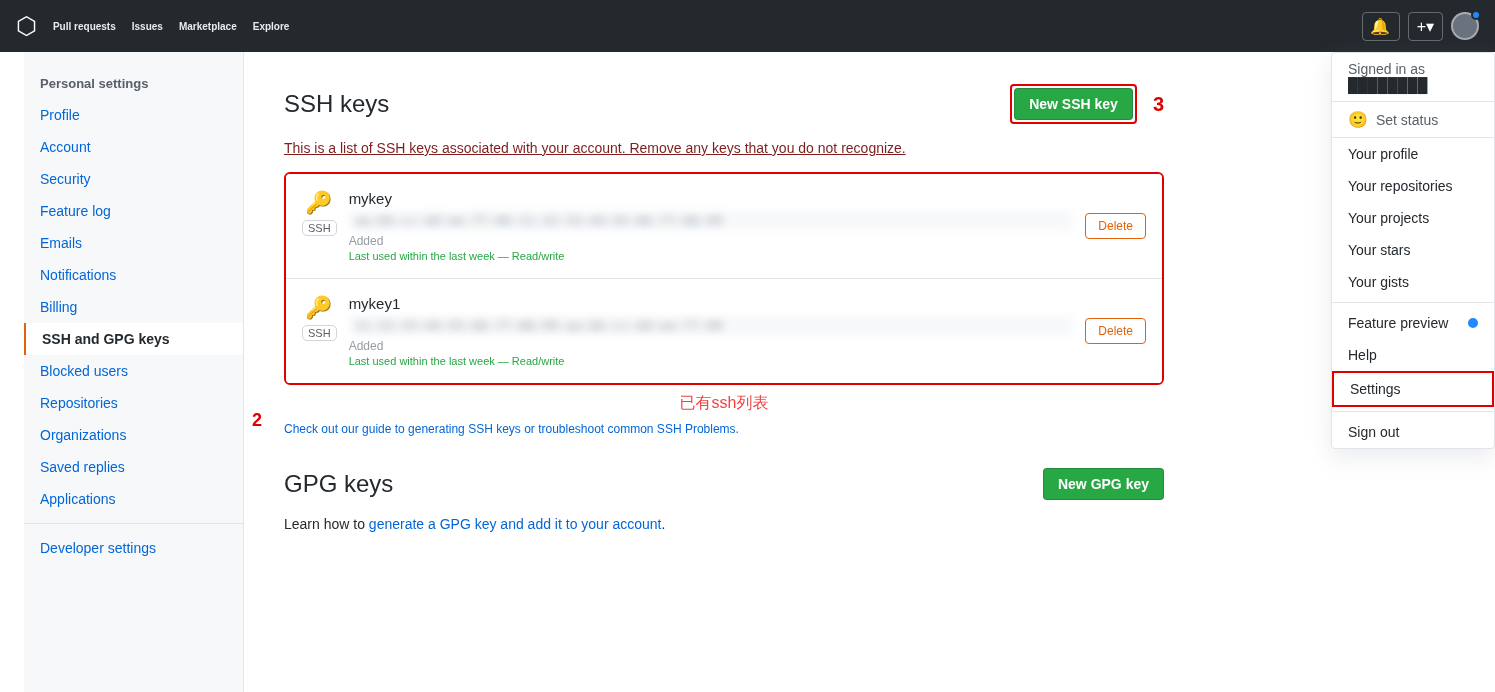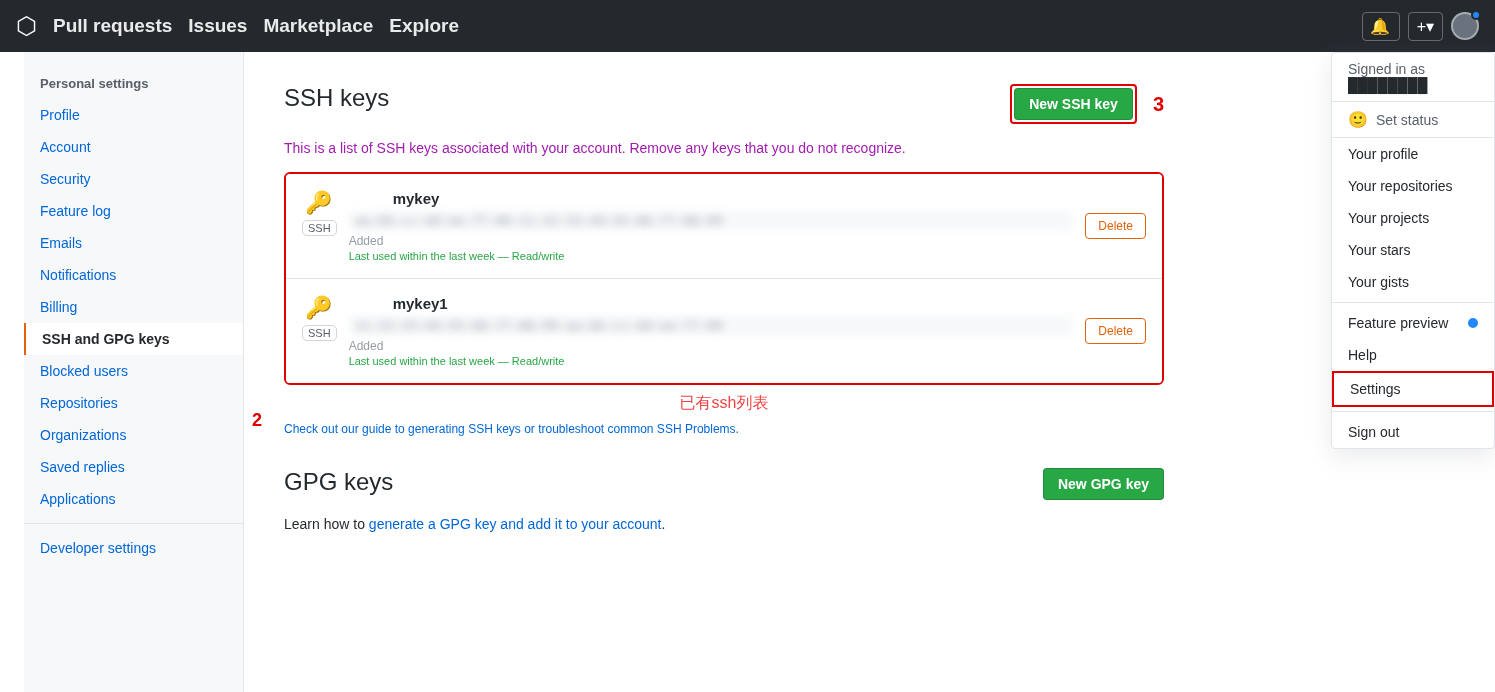--- a/index.html
+++ b/index.html
@@ -18,21 +18,21 @@
       color: #fff;
       font-size: 24px;
       margin-right: 16px;
     }
     .topnav-links {
       display: flex;
       gap: 16px;
     }
     .topnav-link {
       color: #fff;
-      font-size: 19px;
+      font-size: 10px;
       font-weight: 600;
       text-decoration: none;
       opacity: 0.9;
     }
     .topnav-right {
       position: absolute;
       right: 16px;
       display: flex;
       align-items: center;
       gap: 8px;
@@ -113,20 +113,21 @@
     
     .content {
       flex: 1;
       padding: 32px 40px;
       max-width: 960px;
     }
 
     
     .section-header {
       display: flex;
+      align-items: center;
       justify-content: space-between;
       margin-bottom: 16px;
       gap: 25px;
     }
     .section-title {
       font-size: 24px;
       font-weight: 300;
       color: #24292e;
     }
     .btn-green {
@@ -134,23 +135,24 @@
       color: #fff;
       border: 1px solid rgba(27,31,35,0.2);
       border-radius: 4px;
       padding: 7px 14px;
       font-size: 14px;
       font-weight: 600;
       cursor: pointer;
     }
 
     .section-desc {
-      color: #a21caf;
+      color: #7f1d1d;
       font-size: 14px;
       margin-bottom: 16px;
+      text-decoration: underline;
     }
 
     
     .keys-container {
       border: 2px solid #e00000;
       border-radius: 6px;
       overflow: hidden;
       margin-bottom: 8px;
     }
     .key-item {
@@ -177,24 +179,23 @@
       font-size: 11px;
       border: 1px solid #d1d5da;
       border-radius: 5px;
       padding: 1px 5px;
       color: #586069;
     }
     .key-info {
       flex: 1;
     }
     .key-name {
-      font-weight: 700;
+      font-weight: 400;
       font-size: 15px;
       margin-bottom: 4px;
-      margin-left: 44px;
     }
     .key-fingerprint {
       font-size: 13px;
       color: #959da5;
       background: #f6f8fa;
       border-radius: 3px;
       padding: 2px 6px;
       font-family: monospace;
       margin-bottom: 4px;
       filter: blur(4px);

